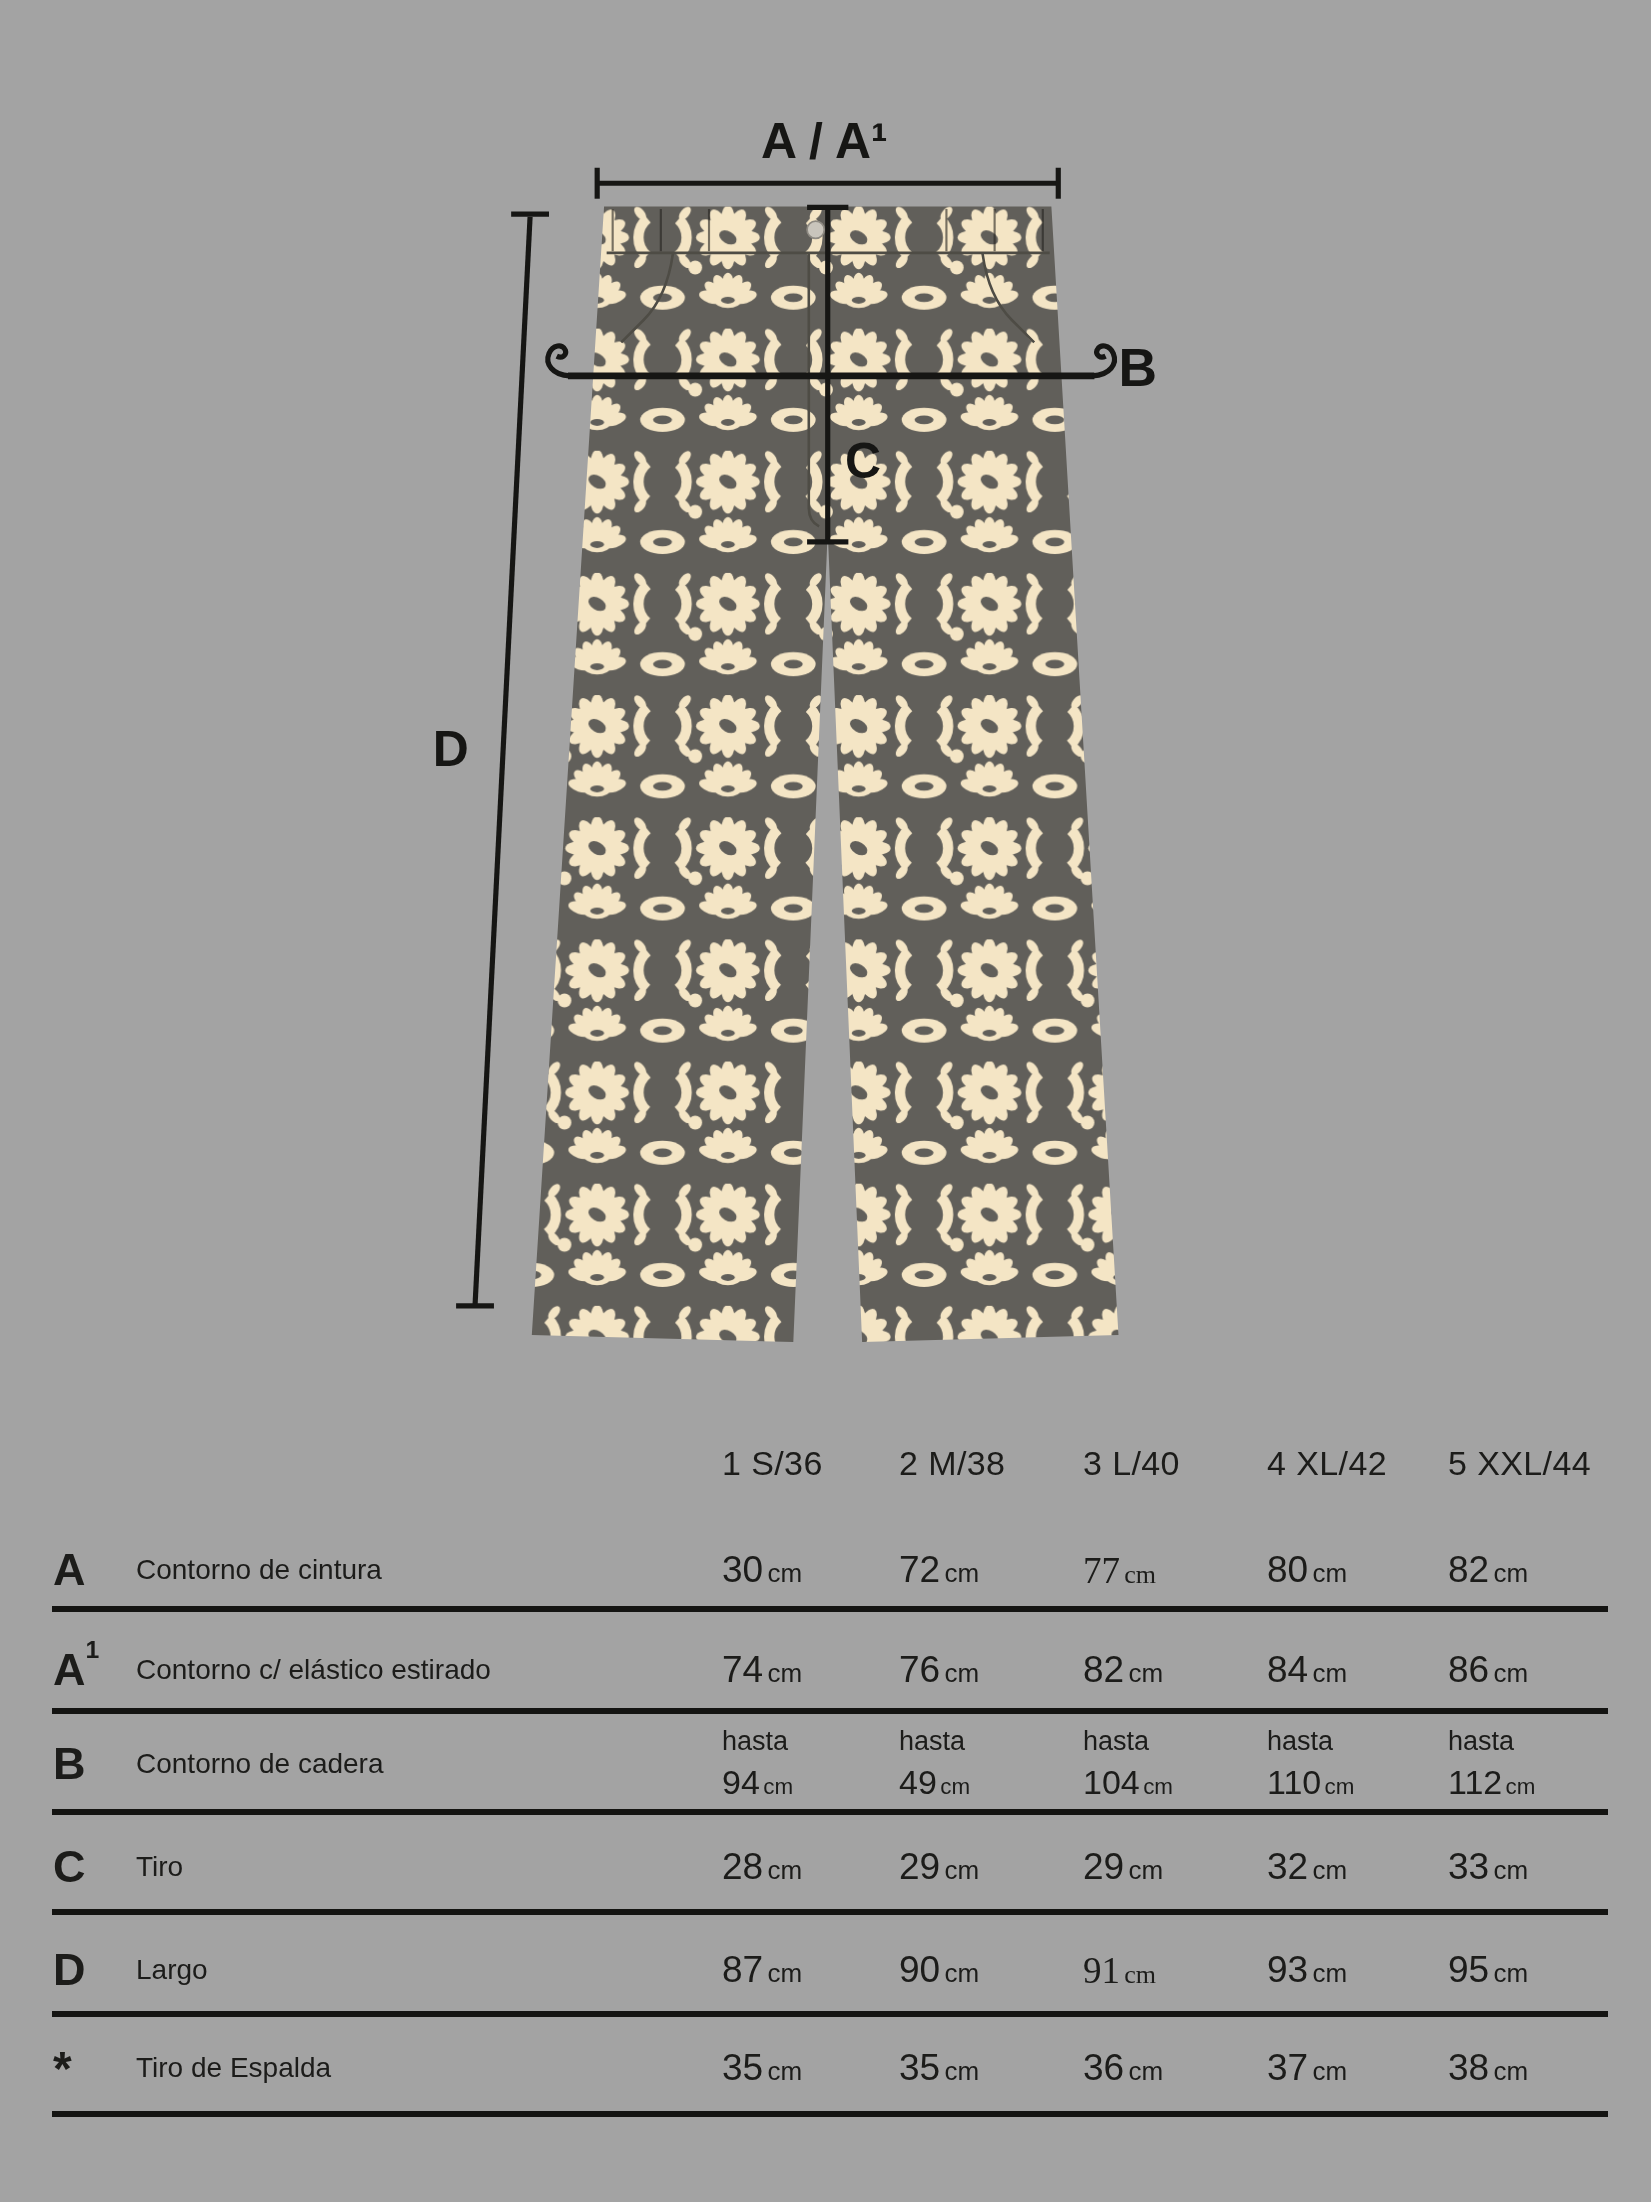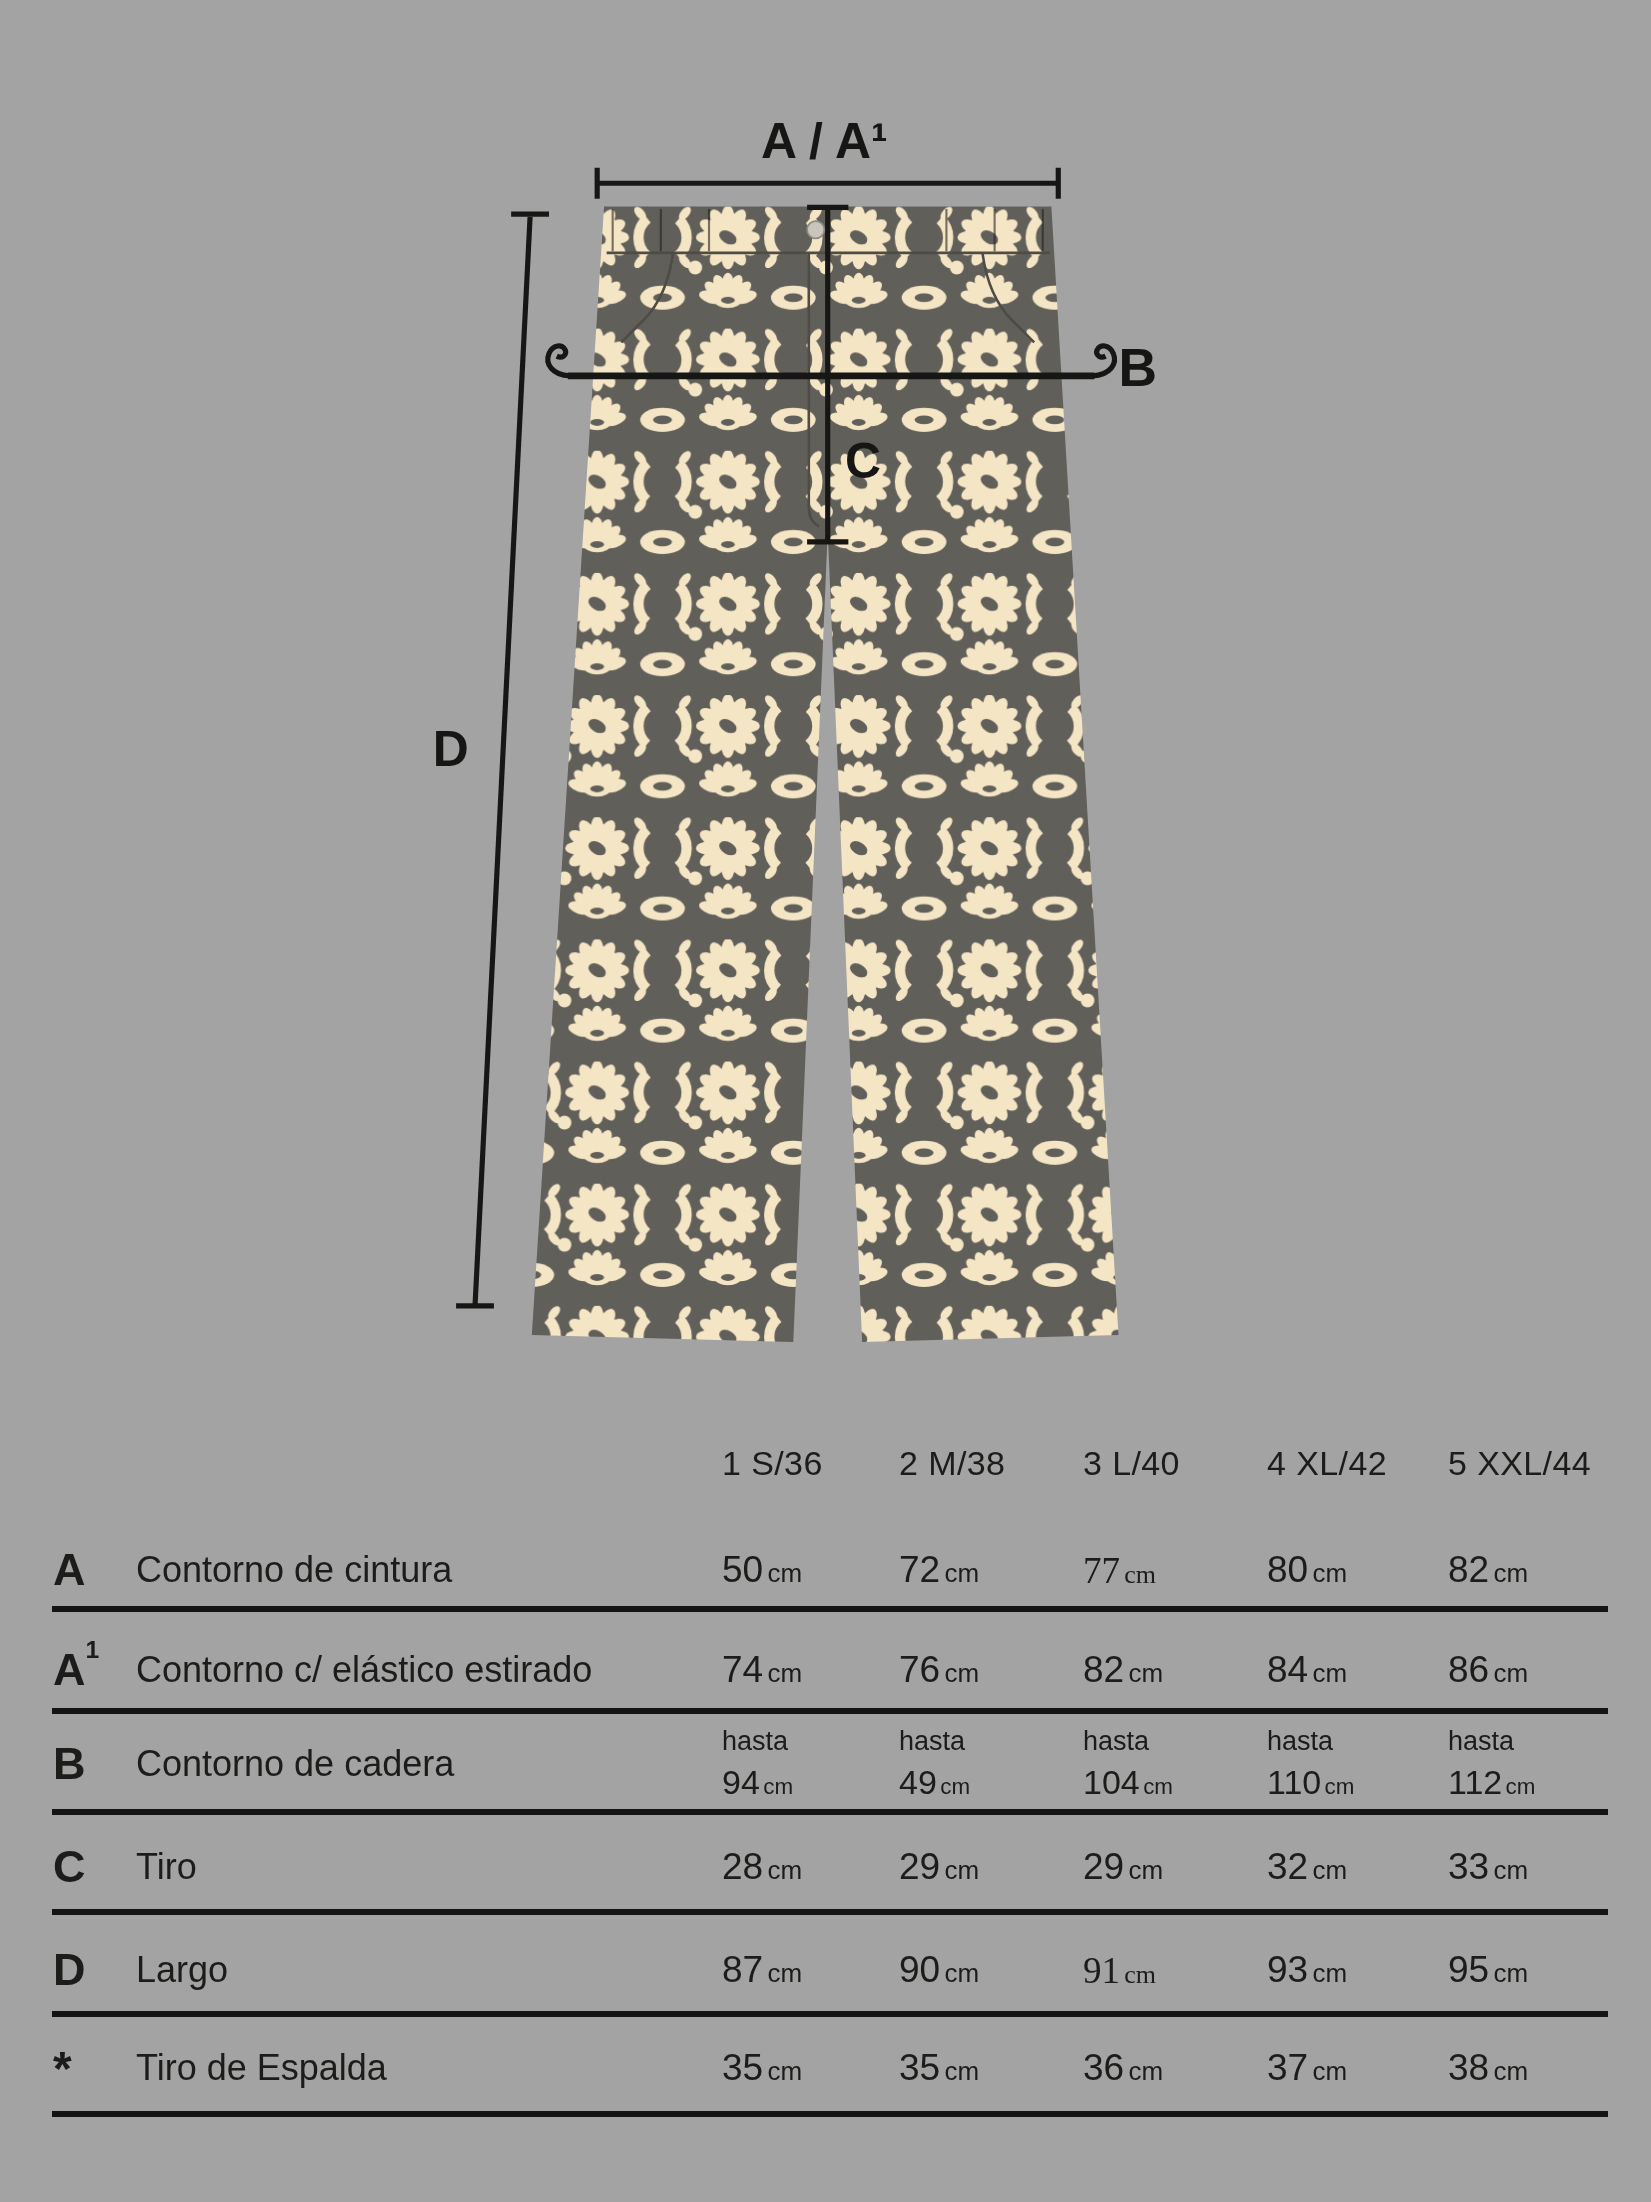--- a/index.html
+++ b/index.html
@@ -10,21 +10,21 @@
   .diagram{position:absolute;top:0;left:0;}
   .annotation-text{font-family:"Liberation Sans",sans-serif;font-weight:bold;fill:#161614;}
 
   
   .tbl-rule{position:absolute;left:52px;width:1556px;height:6px;background:#141412;}
   .hdr-cell{position:absolute;transform:translateY(-50%);white-space:nowrap;
     font-size:34px;letter-spacing:0.4px;color:#1c1c1a;}
   .row-key{position:absolute;transform:translateY(-50%);font-weight:bold;font-size:45px;white-space:nowrap;}
   .row-key sup{font-size:55%;position:relative;top:-0.45em;line-height:0;}
   .row-key.star{font-size:48px;}
-  .row-label{position:absolute;transform:translateY(-50%);font-size:36px;white-space:nowrap;}
+  .row-label{position:absolute;transform:translateY(-50%);font-size:28px;white-space:nowrap;}
   .cell{position:absolute;transform:translateY(-50%);white-space:nowrap;}
   .cell .num{font-size:37px;}
   .cell .unit{font-size:26px;margin-left:4.3px;}
   .cell.twoline{line-height:1;}
   .cell.twoline .pre{font-size:27px;display:block;margin-bottom:10.3px;}
   .cell.twoline .num{font-size:34px;}
   .cell.twoline .unit{font-size:22.4px;margin-left:3.4px;}
 </style>
 </head>
 <body>
@@ -132,21 +132,21 @@
   </svg>
 
   <div id="size-table">
       <div class="hdr-cell" style="left: 722px; top: 1463px;">1 S/36</div>
       <div class="hdr-cell" style="left: 899px; top: 1463px;">2 M/38</div>
       <div class="hdr-cell" style="left: 1083px; top: 1463px;">3 L/40</div>
       <div class="hdr-cell" style="left: 1267px; top: 1463px;">4 XL/42</div>
       <div class="hdr-cell" style="left: 1448px; top: 1463px;">5 XXL/44</div>
       <div class="row-key" style="left: 53px; top: 1570px;">A</div>
       <div class="row-label" style="left: 136px; top: 1570px;">Contorno de cintura</div>
-      <div class="cell" style="left: 722px; top: 1570px;"><span class="num">50</span><span class="unit">cm</span></div>
+      <div class="cell" style="left: 722px; top: 1570px;"><span class="num">30</span><span class="unit">cm</span></div>
       <div class="cell" style="left: 899px; top: 1570px;"><span class="num">72</span><span class="unit">cm</span></div>
       <div class="cell" style="left: 1083px; top: 1570px; font-family: Liberation Serif, serif;"><span class="num">77</span><span class="unit">cm</span></div>
       <div class="cell" style="left: 1267px; top: 1570px;"><span class="num">80</span><span class="unit">cm</span></div>
       <div class="cell" style="left: 1448px; top: 1570px;"><span class="num">82</span><span class="unit">cm</span></div>
       <div class="tbl-rule" style="left: 52px; top: 1606px;"></div>
       <div class="row-key" style="left: 53px; top: 1670px;">A<sup>1</sup></div>
       <div class="row-label" style="left: 136px; top: 1670px;">Contorno c/ elástico estirado</div>
       <div class="cell" style="left: 722px; top: 1670px;"><span class="num">74</span><span class="unit">cm</span></div>
       <div class="cell" style="left: 899px; top: 1670px;"><span class="num">76</span><span class="unit">cm</span></div>
       <div class="cell" style="left: 1083px; top: 1670px;"><span class="num">82</span><span class="unit">cm</span></div>

